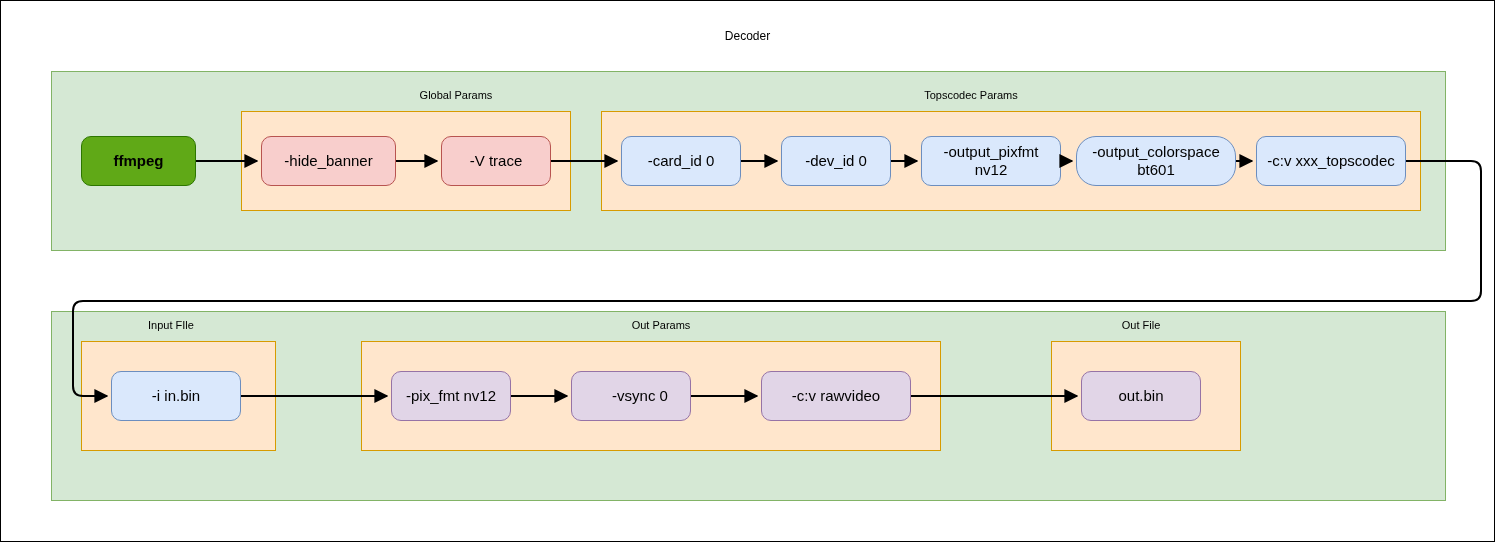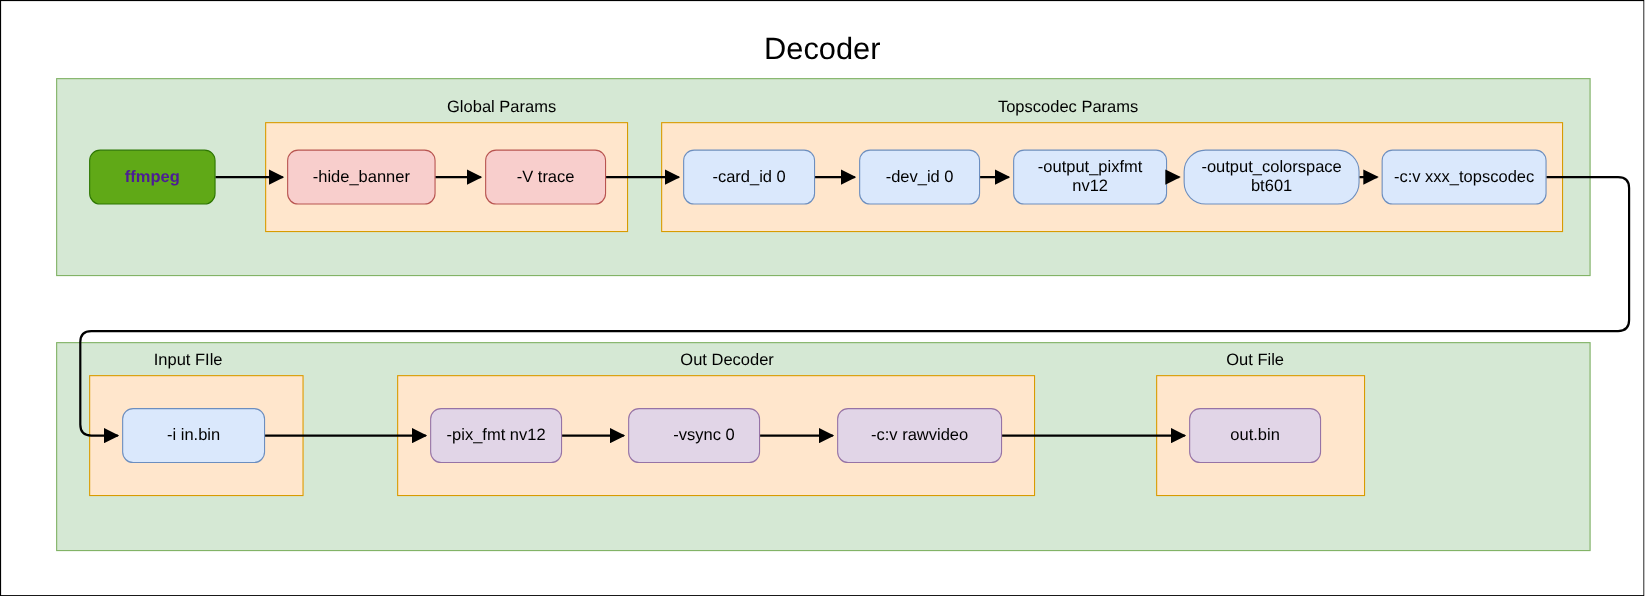--- a/index.html
+++ b/index.html
@@ -13,48 +13,48 @@
   .canvas {
     position: relative;
     width: 1495px;
     height: 542px;
     border: 1px solid #000;
   }
   .title {
     position: absolute;
     left: 0; right: 0;
     text-align: center;
-    font-size: 28px;
+    font-size: 12px;
   }
   .green-panel {
     position: absolute;
     background: #d5e8d4;
     border: 1px solid #82b366;
   }
   .yellow-group {
     position: absolute;
     background: #ffe6cc;
     border: 1px solid #d79b00;
   }
   .group-label {
     position: absolute;
-    font-size: 15px;
+    font-size: 11px;
     text-align: center;
   }
   .node {
     position: absolute;
     border-radius: 10px;
     display: flex;
     align-items: center;
     justify-content: center;
     text-align: center;
     padding: 2px 4px;
     line-height: 1.2;
   }
-  .node.green { background: #60a917; border: 1px solid #2d7600; color: #4c1d95; font-weight: bold; }
+  .node.green { background: #60a917; border: 1px solid #2d7600; color: #000000; font-weight: bold; }
   .node.pink  { background: #f8cecc; border: 1px solid #b85450; }
   .node.blue  { background: #dae8fc; border: 1px solid #6c8ebf; }
   .node.purple{ background: #e1d5e7; border: 1px solid #9673a6; }
   svg.arrows {
     position: absolute;
     left: 0; top: 0;
     width: 1495px; height: 542px;
     pointer-events: none;
   }
 </style>
@@ -83,21 +83,21 @@
   <div class="node blue" style="left:920px; top:135px; width:140px; height:50px;">-output_pixfmt nv12</div>
   <div class="node blue" style="left:1075px; top:135px; width:160px; height:50px;border-radius:20px;">-output_colorspace bt601</div>
   <div class="node blue" style="left:1255px; top:135px; width:150px; height:50px;">-c:v xxx_topscodec</div>
 
   <div class="green-panel" style="left:50px; top:310px; width:1395px; height:190px;"></div>
 
   <div class="group-label" style="left:110px; top:318px; width:120px;">Input FIle</div>
   <div class="yellow-group" style="left:80px; top:340px; width:195px; height:110px;"></div>
   <div class="node blue" style="left:110px; top:370px; width:130px; height:50px;">-i in.bin</div>
 
-  <div class="group-label" style="left:590px; top:318px; width:140px;">Out  Decoder</div>
+  <div class="group-label" style="left:590px; top:318px; width:140px;">Out  Params</div>
   <div class="yellow-group" style="left:360px; top:340px; width:580px; height:110px;"></div>
   <div class="node purple" style="left:390px; top:370px; width:120px; height:50px;">-pix_fmt nv12</div>
   <div class="node purple" style="left:570px; top:370px; width:120px; height:50px;padding-left:22px;">-vsync 0</div>
   <div class="node purple" style="left:760px; top:370px; width:150px; height:50px;">-c:v rawvideo</div>
 
   <div class="group-label" style="left:1080px; top:318px; width:120px;">Out File</div>
   <div class="yellow-group" style="left:1050px; top:340px; width:190px; height:110px;"></div>
   <div class="node purple" style="left:1080px; top:370px; width:120px; height:50px;">out.bin</div>
 
   <svg class="arrows">

